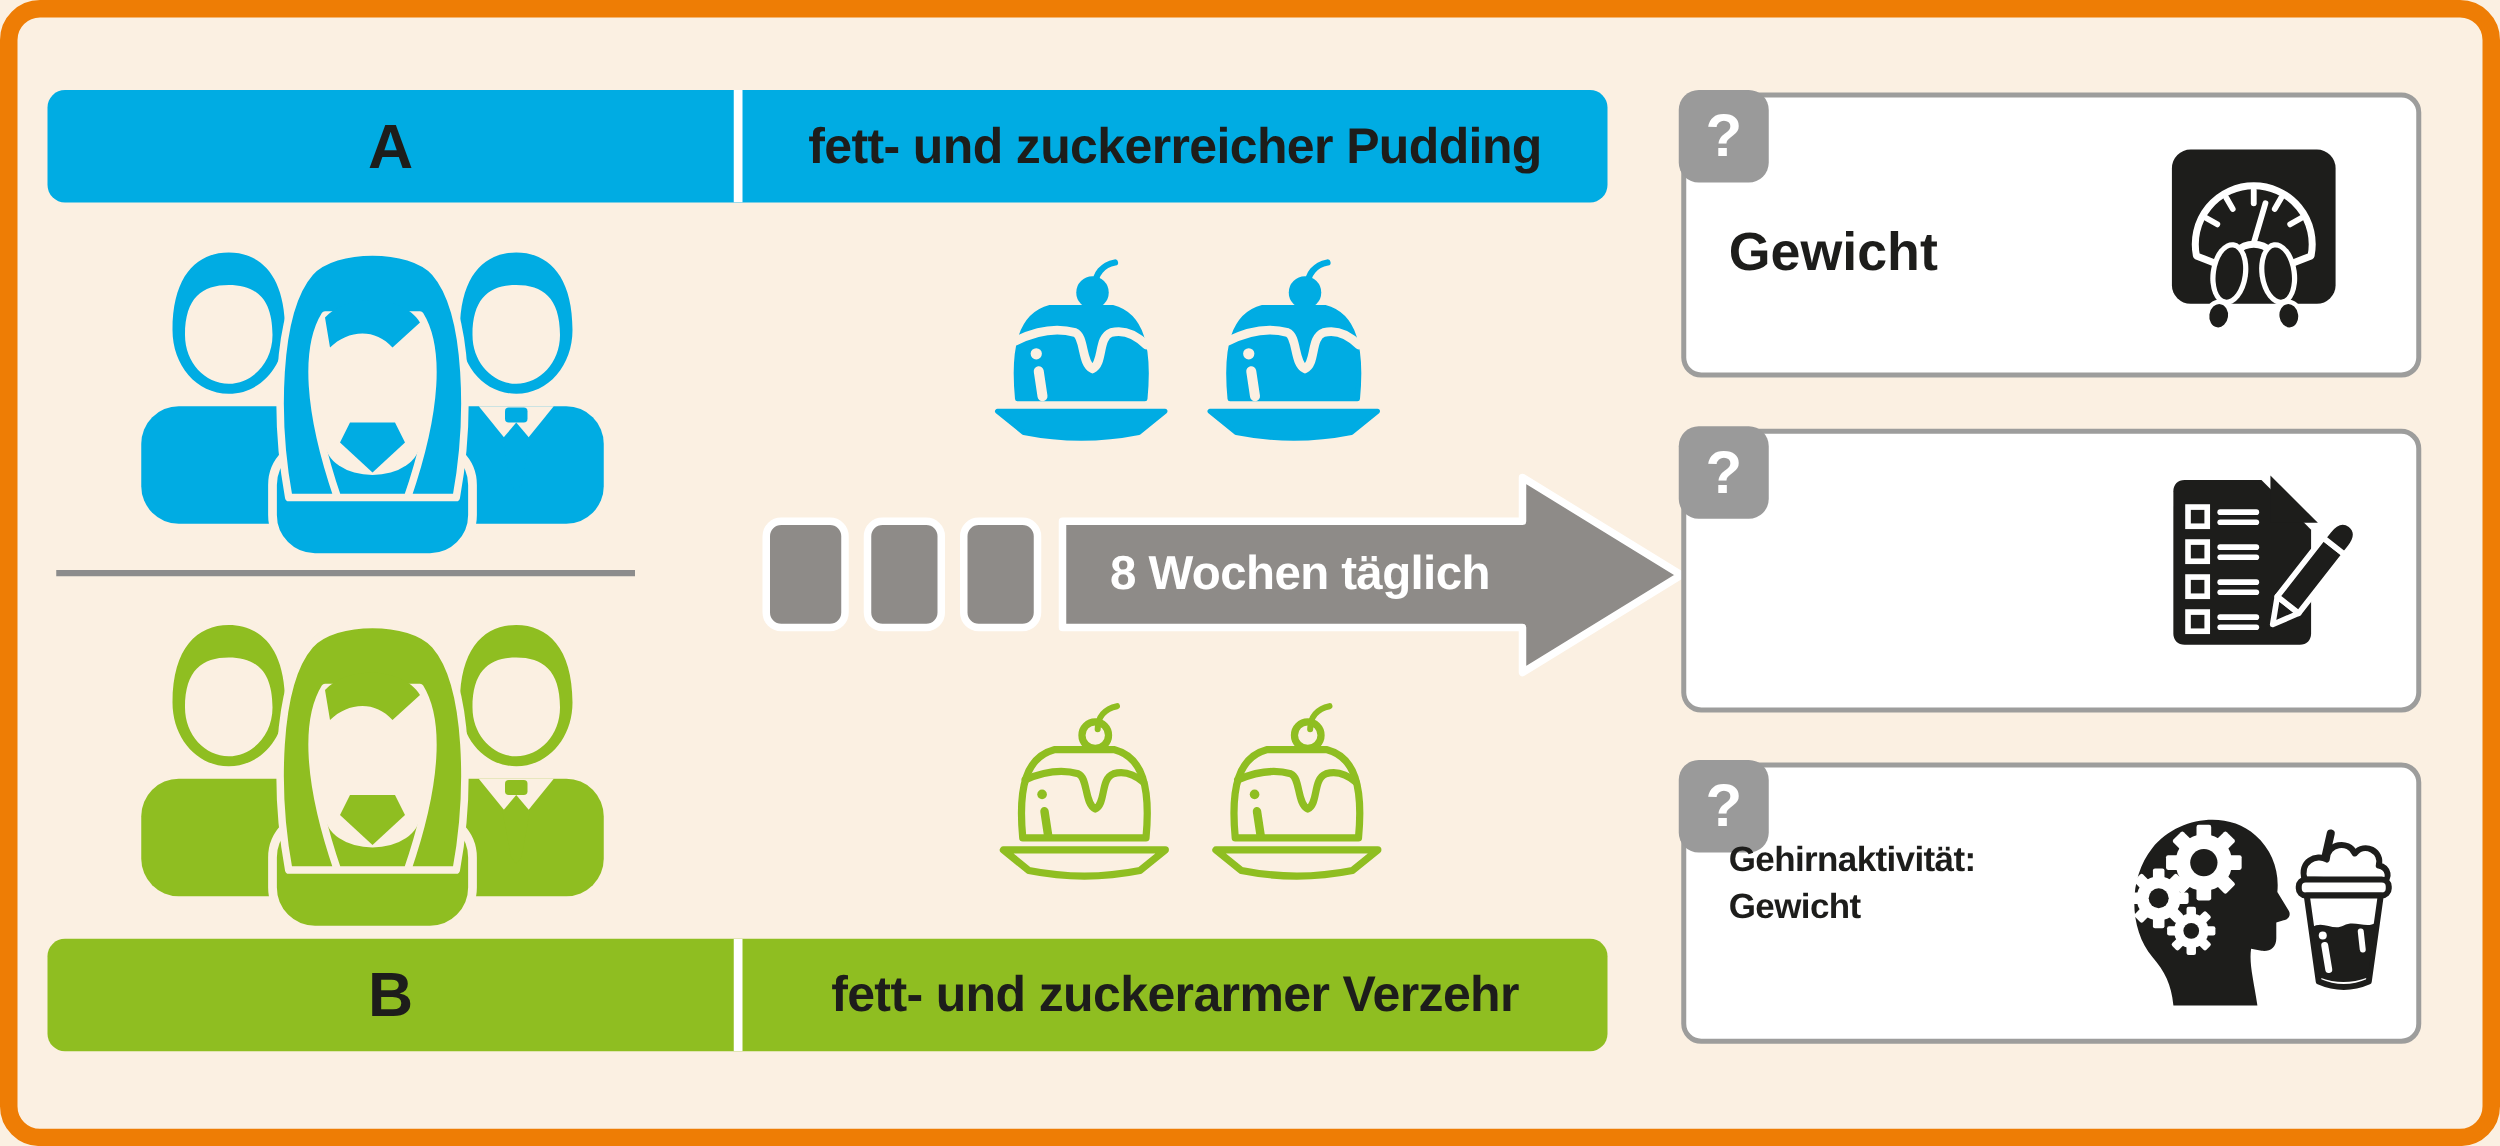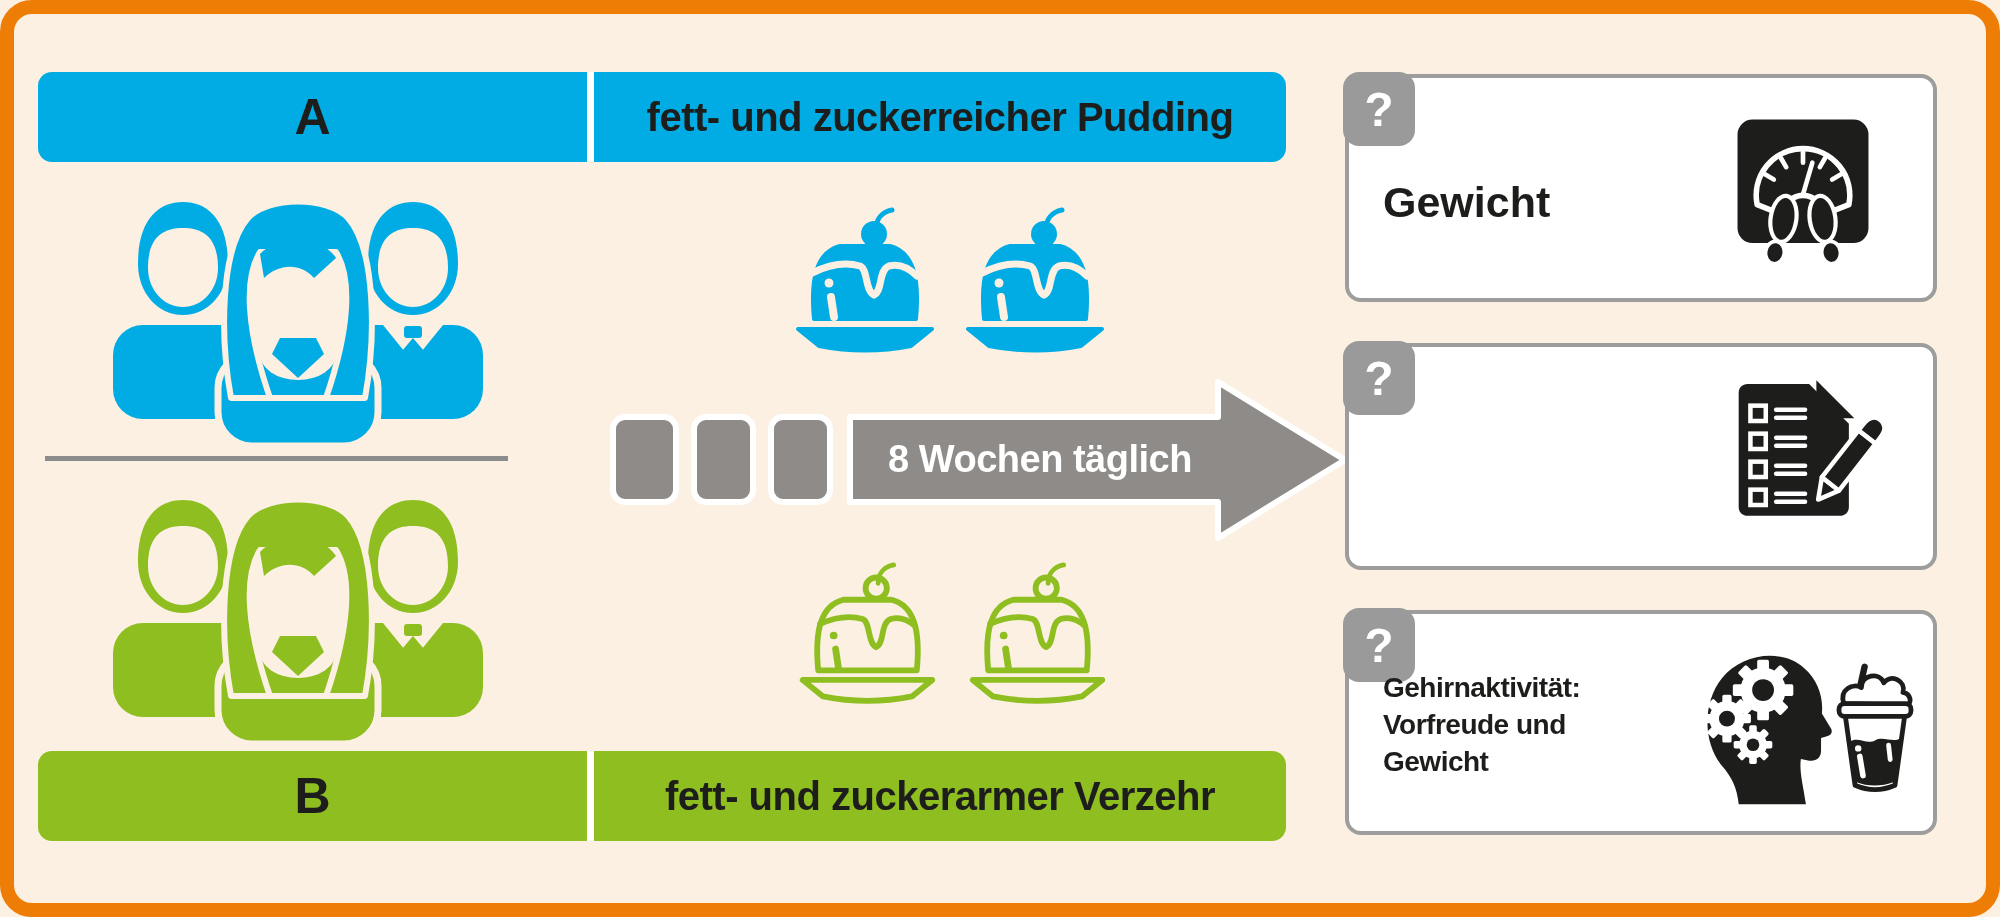--- a/index.html
+++ b/index.html
@@ -214,21 +214,20 @@
         <rect x="100" y="52" width="24" height="66"></rect>
         <path d="M100,52 L100,44 C100,32 106,28 112,28 C118,28 124,32 124,44 L124,52 Z"></path>
       </g>
     </svg>
   </div>
 
   <div class="card card3">
     <div class="badge">?</div>
     <div class="card-title">
       <span>Gehirnaktivität:</span>
-      <span>Vorfreude und</span>
       <span>Gewicht</span>
     </div>
     <svg class="icon-head" viewBox="0 0 190 200">
       <path d="M78,198 C76,178 70,166 58,152 C36,126 34,78 58,48 C82,18 130,12 156,36 C172,50 179,70 177,90 L188,108 C190,112 188,116 183,117 L176,119 L176,134 C176,143 170,147 162,146 L152,144 C150,158 154,172 158,198 Z" fill="var(--iconblack,#1D1D1B)"></path>
       <g transform="translate(64,96)">
         <g fill="#fff">
           <rect x="-5.5" y="-28.5" width="11" height="12" rx="2"></rect>
           <rect x="-5.5" y="-28.5" width="11" height="12" rx="2" transform="rotate(45)"></rect>
           <rect x="-5.5" y="-28.5" width="11" height="12" rx="2" transform="rotate(90)"></rect>
           <rect x="-5.5" y="-28.5" width="11" height="12" rx="2" transform="rotate(135)"></rect>

